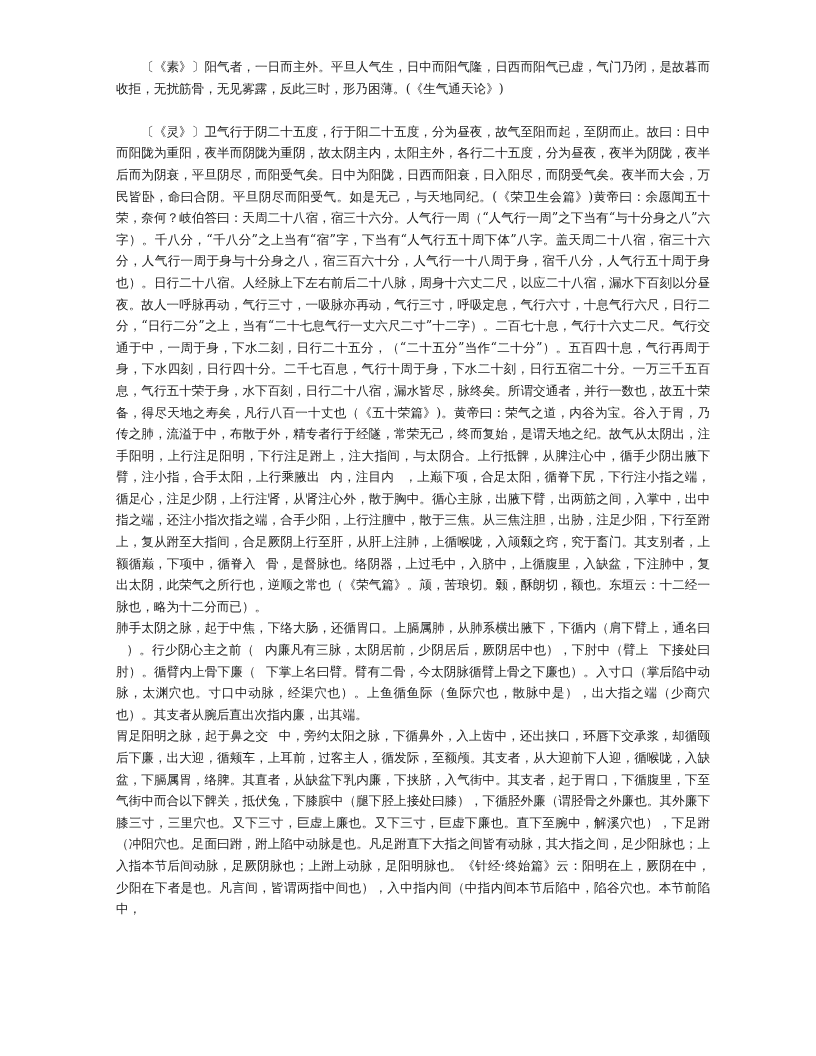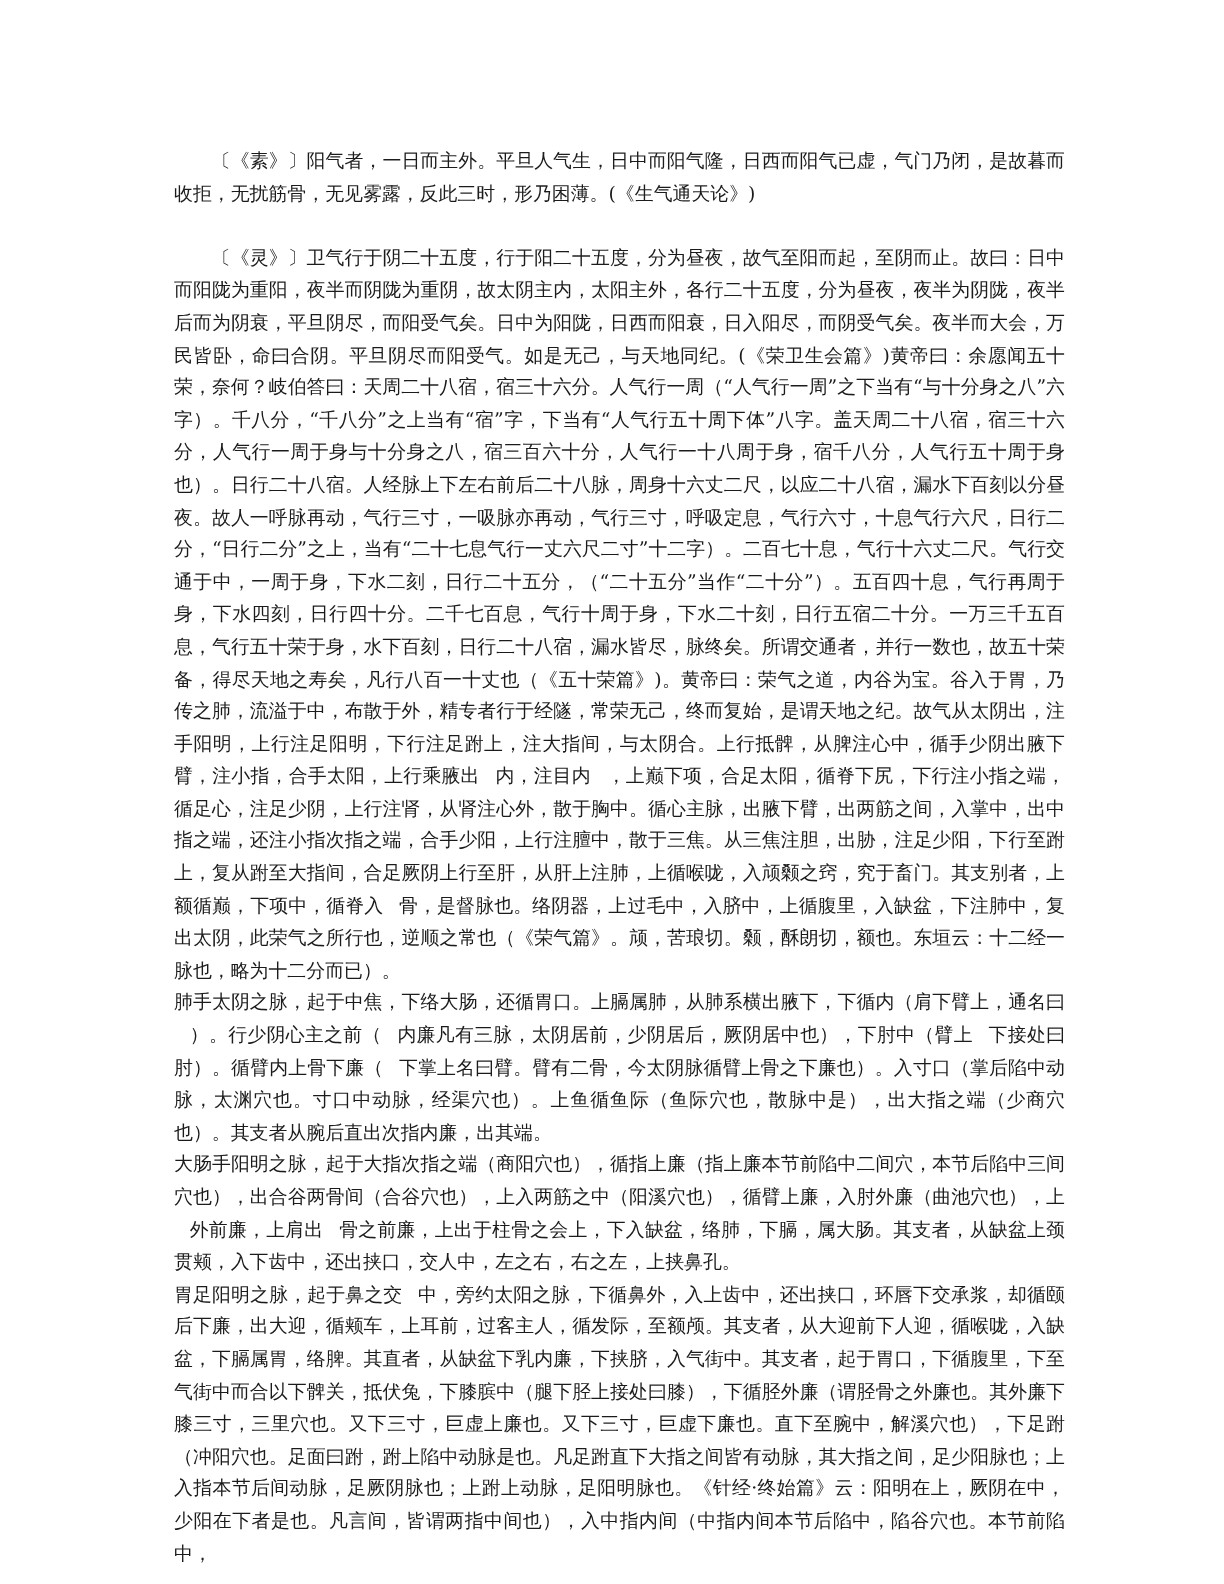--- a/index.html
+++ b/index.html
@@ -14,21 +14,21 @@
     overflow: hidden;
     font-family: "DejaVu Serif", "Liberation Serif", serif;
     color: #1b1b1b;
   }
   .page {
     position: relative;
     width: 816px;
     height: 1056px;
     background: #ffffff;
     box-sizing: border-box;
-    padding: 96px 106px 96px 116px;
+    padding: 56px 106px 96px 116px;
   }
   .doc-body {
     width: 594px;
   }
   p.para {
     margin: 0 0 0 0;
     font-size: 12.6px;
     line-height: 21.6px;
     text-align: justify;
     text-justify: inter-character;
@@ -55,18 +55,17 @@
 
 <div class="page">
   <div class="doc-body">
 
     <p class="para gap-after">〔《素》〕阳气者，一日而主外。平旦人气生，日中而阳气隆，日西而阳气已虚，气门乃闭，是故暮而收拒，无扰筋骨，无见雾露，反此三时，形乃困薄。(《生气通天论》)</p>
 
     <p class="para">〔《灵》〕卫气行于阴二十五度，行于阳二十五度，分为昼夜，故气至阳而起，至阴而止。故曰：日中而阳陇为重阳，夜半而阴陇为重阴，故太阴主内，太阳主外，各行二十五度，分为昼夜，夜半为阴陇，夜半后而为阴衰，平旦阴尽，而阳受气矣。日中为阳陇，日西而阳衰，日入阳尽，而阴受气矣。夜半而大会，万民皆卧，命曰合阴。平旦阴尽而阳受气。如是无己，与天地同纪。(《荣卫生会篇》)黄帝曰：余愿闻五十荣，奈何？岐伯答曰：天周二十八宿，宿三十六分。人气行一周（“人气行一周”之下当有“与十分身之八”六字）。千八分，“千八分”之上当有“宿”字，下当有“人气行五十周下体”八字。盖天周二十八宿，宿三十六分，人气行一周于身与十分身之八，宿三百六十分，人气行一十八周于身，宿千八分，人气行五十周于身也）。日行二十八宿。人经脉上下左右前后二十八脉，周身十六丈二尺，以应二十八宿，漏水下百刻以分昼夜。故人一呼脉再动，气行三寸，一吸脉亦再动，气行三寸，呼吸定息，气行六寸，十息气行六尺，日行二分，“日行二分”之上，当有“二十七息气行一丈六尺二寸”十二字）。二百七十息，气行十六丈二尺。气行交通于中，一周于身，下水二刻，日行二十五分，（“二十五分”当作“二十分”）。五百四十息，气行再周于身，下水四刻，日行四十分。二千七百息，气行十周于身，下水二十刻，日行五宿二十分。一万三千五百息，气行五十荣于身，水下百刻，日行二十八宿，漏水皆尽，脉终矣。所谓交通者，并行一数也，故五十荣备，得尽天地之寿矣，凡行八百一十丈也（《五十荣篇》)。黄帝曰：荣气之道，内谷为宝。谷入于胃，乃传之肺，流溢于中，布散于外，精专者行于经隧，常荣无己，终而复始，是谓天地之纪。故气从太阴出，注手阳明，上行注足阳明，下行注足跗上，注大指间，与太阴合。上行抵髀，从脾注心中，循手少阴出腋下臂，注小指，合手太阳，上行乘腋出<span class="missing-glyph"></span>内，注目内<span class="missing-glyph"></span>，上巅下项，合足太阳，循脊下尻，下行注小指之端，循足心，注足少阴，上行注肾，从肾注心外，散于胸中。循心主脉，出腋下臂，出两筋之间，入掌中，出中指之端，还注小指次指之端，合手少阳，上行注膻中，散于三焦。从三焦注胆，出胁，注足少阳，下行至跗上，复从跗至大指间，合足厥阴上行至肝，从肝上注肺，上循喉咙，入颃颡之窍，究于畜门。其支别者，上额循巅，下项中，循脊入<span class="missing-glyph"></span>骨，是督脉也。络阴器，上过毛中，入脐中，上循腹里，入缺盆，下注肺中，复出太阴，此荣气之所行也，逆顺之常也（《荣气篇》。颃，苦琅切。颡，酥朗切，额也。东垣云：十二经一脉也，略为十二分而已）。</p>
 
     <p class="para noindent">肺手太阴之脉，起于中焦，下络大肠，还循胃口。上膈属肺，从肺系横出腋下，下循内（肩下臂上，通名曰<span class="missing-glyph"></span>）。行少阴心主之前（<span class="missing-glyph"></span>内廉凡有三脉，太阴居前，少阴居后，厥阴居中也），下肘中（臂上<span class="missing-glyph"></span>下接处曰肘）。循臂内上骨下廉（<span class="missing-glyph"></span>下掌上名曰臂。臂有二骨，今太阴脉循臂上骨之下廉也）。入寸口（掌后陷中动脉，太渊穴也。寸口中动脉，经渠穴也）。上鱼循鱼际（鱼际穴也，散脉中是），出大指之端（少商穴也）。其支者从腕后直出次指内廉，出其端。</p>
 
-    <p class="para noindent">大肠手阳明之脉，起于大指次指之端（商阳穴也），循指上廉（指上廉本节前陷中二间穴，本节后陷中三间穴也），出合谷两骨间（合谷穴也），上入两筋之中（阳溪穴也），循臂上廉，入肘外廉（曲池穴也），上<span class="missing-glyph"></span>外前廉，上肩出<span class="missing-glyph"></span>骨之前廉，上出于柱骨之会上，下入缺盆，络肺，下膈，属大肠。其支者，从缺盆上颈贯颊，入下齿中，还出挟口，交人中，左之右，右之左，上挟鼻孔。</p>
 
     <p class="para noindent">胃足阳明之脉，起于鼻之交<span class="missing-glyph"></span>中，旁约太阳之脉，下循鼻外，入上齿中，还出挟口，环唇下交承浆，却循颐后下廉，出大迎，循颊车，上耳前，过客主人，循发际，至额颅。其支者，从大迎前下人迎，循喉咙，入缺盆，下膈属胃，络脾。其直者，从缺盆下乳内廉，下挟脐，入气街中。其支者，起于胃口，下循腹里，下至气街中而合以下髀关，抵伏兔，下膝膑中（腿下胫上接处曰膝），下循胫外廉（谓胫骨之外廉也。其外廉下膝三寸，三里穴也。又下三寸，巨虚上廉也。又下三寸，巨虚下廉也。直下至腕中，解溪穴也），下足跗（冲阳穴也。足面曰跗，跗上陷中动脉是也。凡足跗直下大指之间皆有动脉，其大指之间，足少阳脉也；上入指本节后间动脉，足厥阴脉也；上跗上动脉，足阳明脉也。《针经·终始篇》云：阳明在上，厥阴在中，少阳在下者是也。凡言间，皆谓两指中间也），入中指内间（中指内间本节后陷中，陷谷穴也。本节前陷中，</p>
 
   </div>
 </div>
 
 </body></html>

